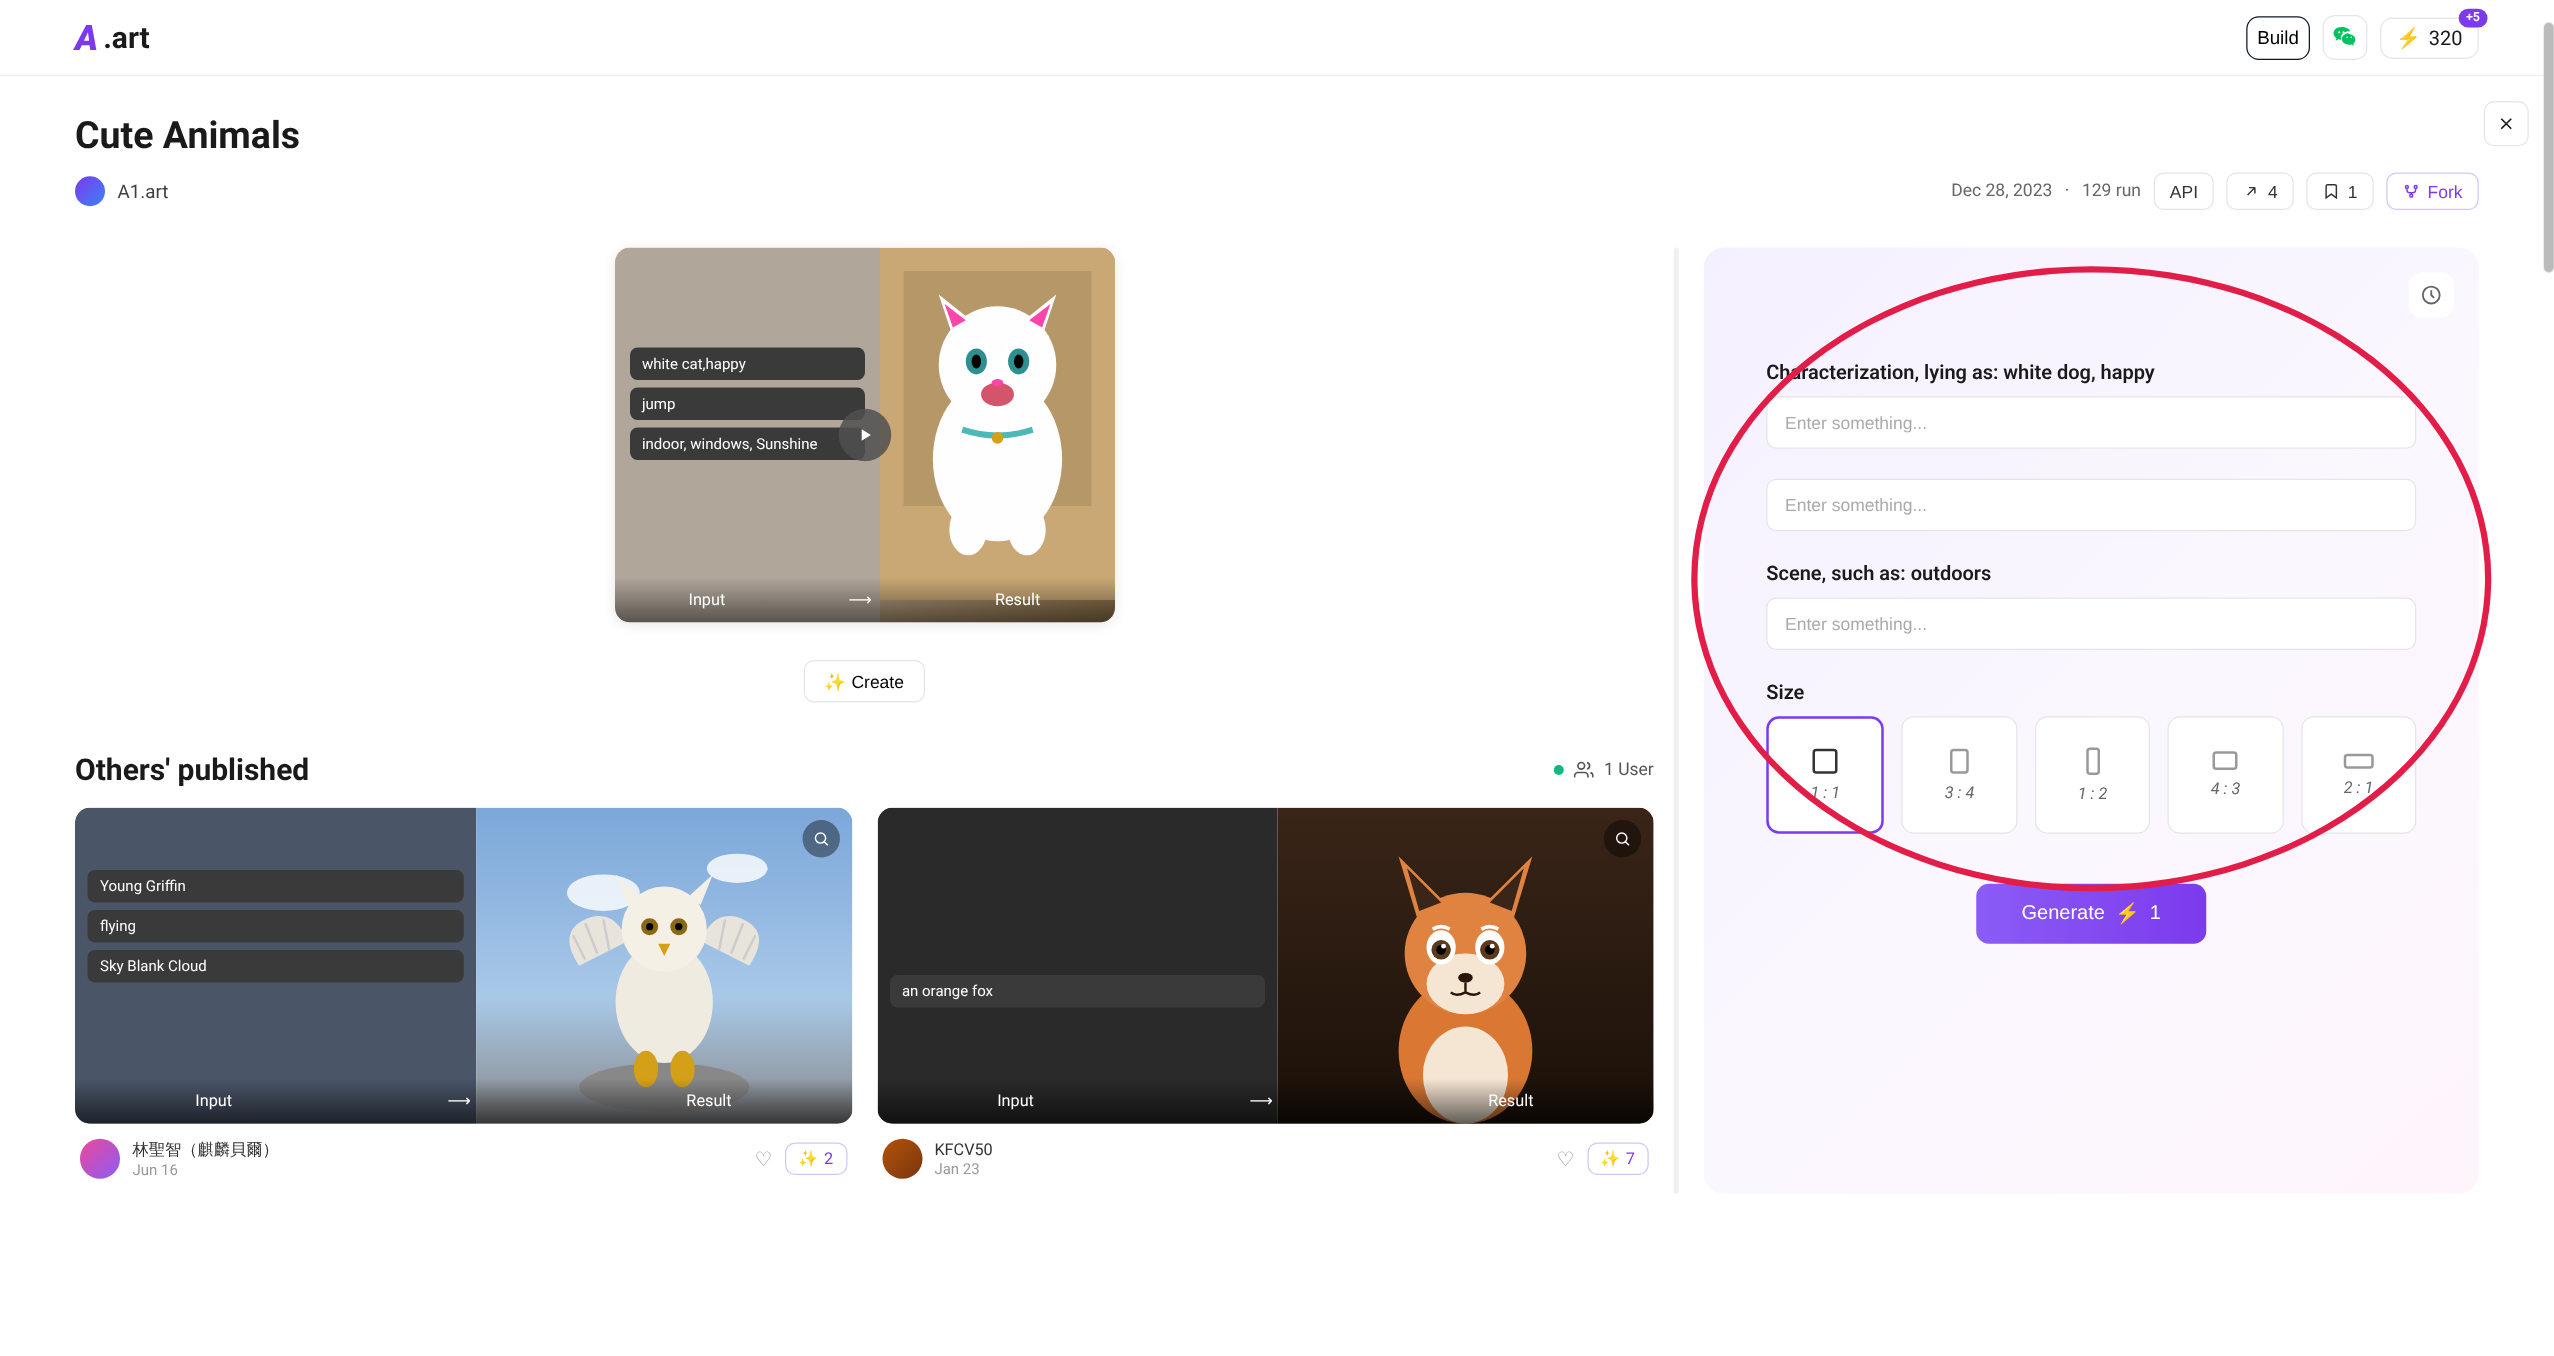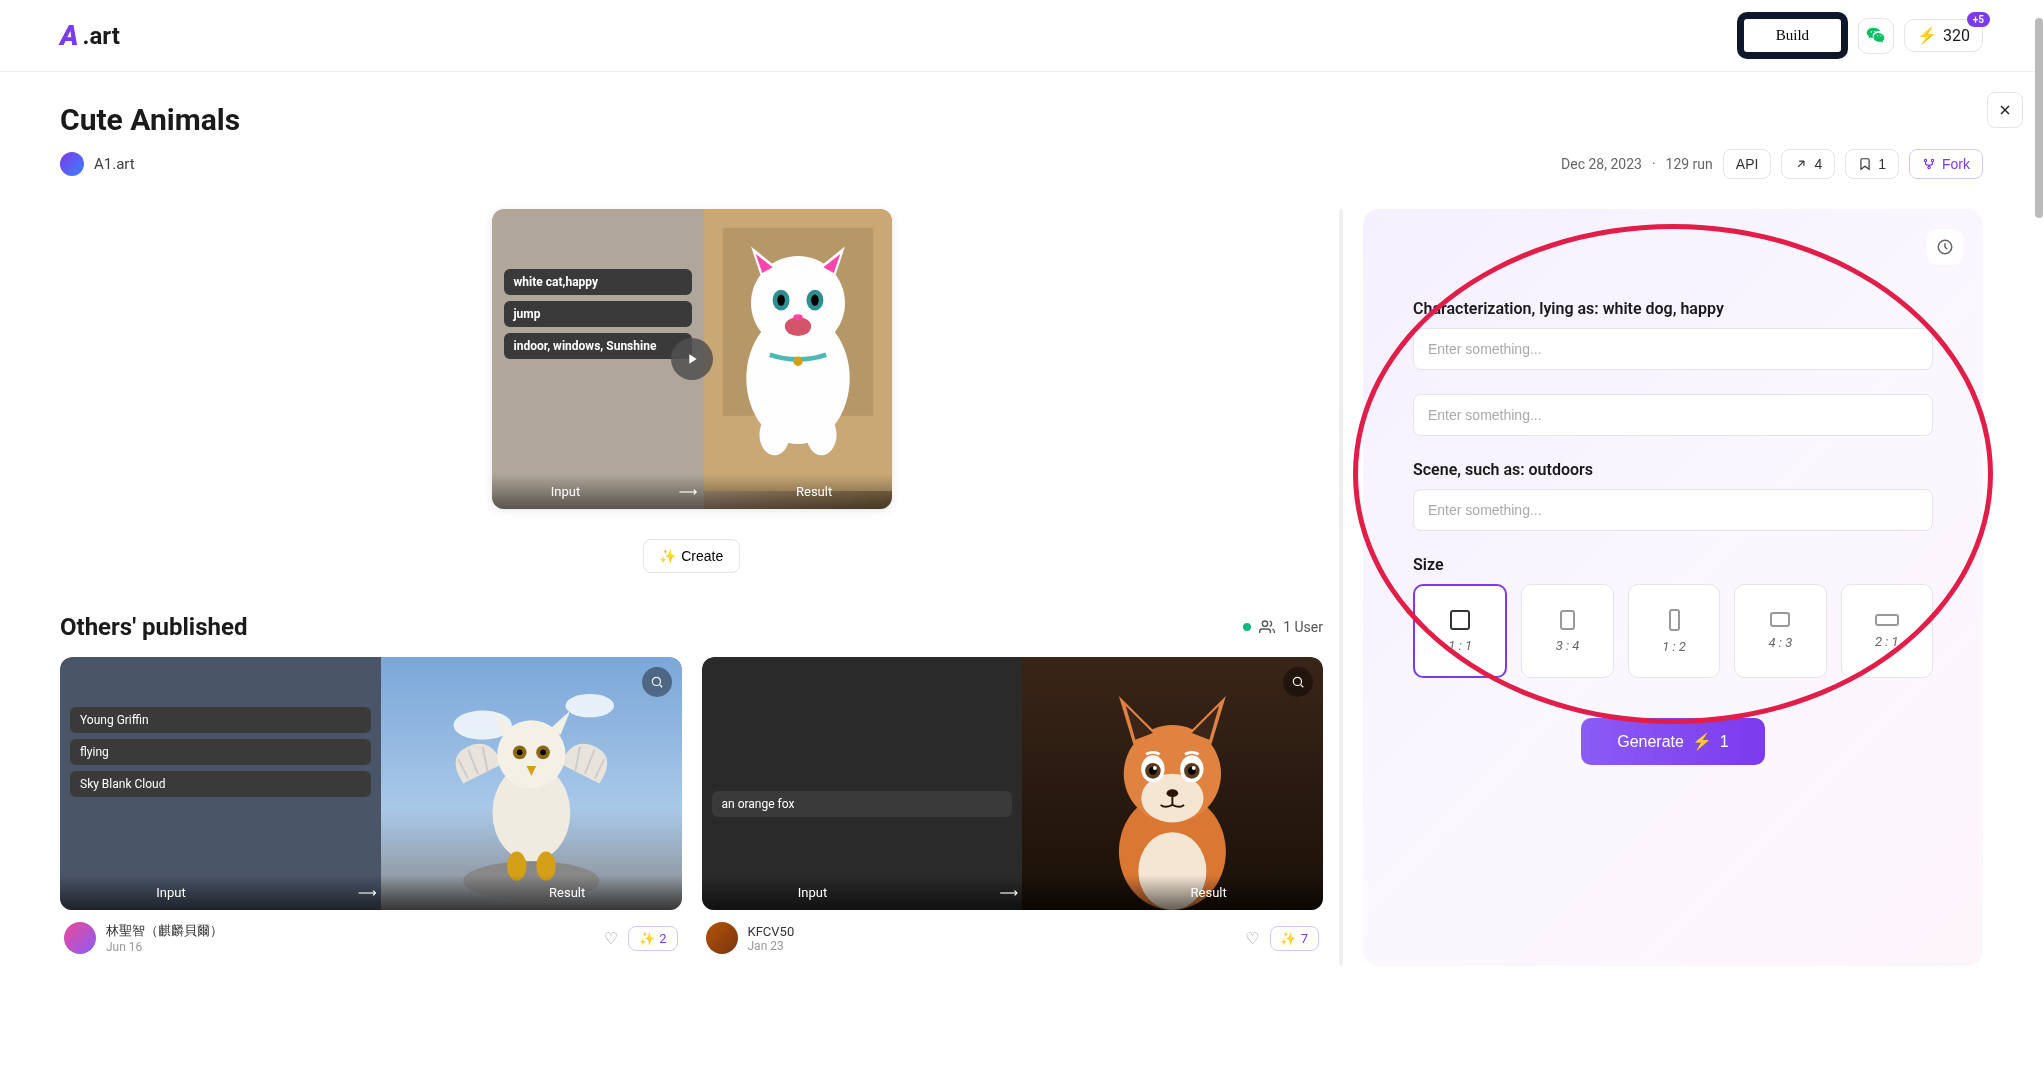--- a/index.html
+++ b/index.html
@@ -2,21 +2,21 @@
 <html><head>
 <meta charset="utf-8">
 <style>
 * { box-sizing: border-box; margin: 0; padding: 0; }
 body { font-family: -apple-system, BlinkMacSystemFont, "Segoe UI", Roboto, sans-serif; background: #fff; color: #1a1a1a; }
 
 .header { display: flex; align-items: center; justify-content: space-between; padding: 12px 60px; border-bottom: 1px solid #eee; }
 .logo { display: flex; align-items: center; gap: 4px; font-size: 24px; font-weight: 700; color: #1a1a1a; }
 .logo-icon { color: #7c3aed; font-size: 28px; font-weight: 900; font-style: italic; }
 .header-right { display: flex; align-items: center; gap: 10px; }
-.build-btn { padding: 8px 32px; border: 7px solid #0f172a; border-radius: 10px; background: #fff; font-size: 15px; font-weight: 500; cursor: pointer; font-family: Liberation Serif, serif; }
+.build-btn { padding: 8px 8px; border: 1px solid #0f172a; border-radius: 10px; background: #fff; font-size: 15px; font-weight: 500; cursor: pointer; }
 .wechat-icon { width: 36px; height: 36px; border-radius: 10px; border: 1px solid #e5e5e5; display: flex; align-items: center; justify-content: center; color: #07c160; cursor: pointer; }
 .credits { display: flex; align-items: center; gap: 6px; padding: 6px 12px; border: 1px solid #e5e5e5; border-radius: 10px; position: relative; cursor: pointer; }
 .credits-bolt { color: #7c3aed; }
 .credits-badge { position: absolute; top: -8px; right: -8px; background: #7c3aed; color: #fff; font-size: 10px; padding: 2px 6px; border-radius: 10px; font-weight: 600; }
 .scrollbar-stub { position: fixed; top: 18px; right: 0; width: 8px; height: 200px; background: #bbb; border-radius: 4px; }
 
 .main { padding: 30px 60px; position: relative; }
 .close-btn { position: absolute; top: 20px; right: 20px; width: 36px; height: 36px; border: 1px solid #e5e5e5; border-radius: 8px; background: #fff; display: flex; align-items: center; justify-content: center; cursor: pointer; }
 
 .title { font-size: 30px; font-weight: 700; margin-bottom: 12px; }
@@ -26,21 +26,21 @@
 .meta-right { display: flex; align-items: center; gap: 10px; font-size: 14px; color: #666; }
 .pill { padding: 6px 12px; border: 1px solid #e5e5e5; border-radius: 8px; background: #fff; cursor: pointer; display: inline-flex; align-items: center; gap: 6px; color: #333; font-size: 14px; }
 .pill.fork { color: #7c3aed; border-color: #d4c5f9; }
 
 .content { display: flex; gap: 40px; }
 .left-col { flex: 1; position: relative; }
 .divider-v { position: absolute; top: 0; bottom: 0; right: -20px; width: 4px; background: #f0f0f0; border-radius: 2px; }
 
 .preview-card { width: 400px; margin: 0 auto 30px; border-radius: 12px; overflow: hidden; position: relative; box-shadow: 0 2px 10px rgba(0,0,0,0.1); }
 .preview-split { display: flex; height: 300px; }
-.preview-input { flex: 1; background: #b0a79a; padding: 60px 12px 12px; display: flex; flex-direction: column; gap: 6px; position: relative; font-weight: bold; }
+.preview-input { flex: 1; background: #b0a79a; padding: 80px 12px 12px; display: flex; flex-direction: column; gap: 6px; position: relative; }
 .preview-output { flex: 1; background: linear-gradient(135deg,#e8d5c4,#8b6f47); position: relative; overflow: hidden; }
 .tag-pill { background: #3a3a3a; color: #fff; font-size: 12px; padding: 6px 10px; border-radius: 6px; }
 .play-btn { position: absolute; top: 50%; left: 50%; transform: translate(-50%,-50%); width: 42px; height: 42px; background: rgba(80,80,80,0.85); border-radius: 50%; display: flex; align-items: center; justify-content: center; color: #fff; z-index: 5; cursor: pointer; }
 .preview-footer { position: absolute; bottom: 0; left: 0; right: 0; display: flex; align-items: center; justify-content: space-around; padding: 10px; background: linear-gradient(to top, rgba(0,0,0,0.5), transparent); color: #fff; font-size: 13px; }
 .arrow-right { color: #fff; }
 
 .cat-svg { position: absolute; inset: 0; }
 
 .create-btn { display: block; margin: 0 auto; padding: 8px 16px; border: 1px solid #e5e5e5; border-radius: 8px; background: #fff; font-size: 14px; cursor: pointer; }
 

